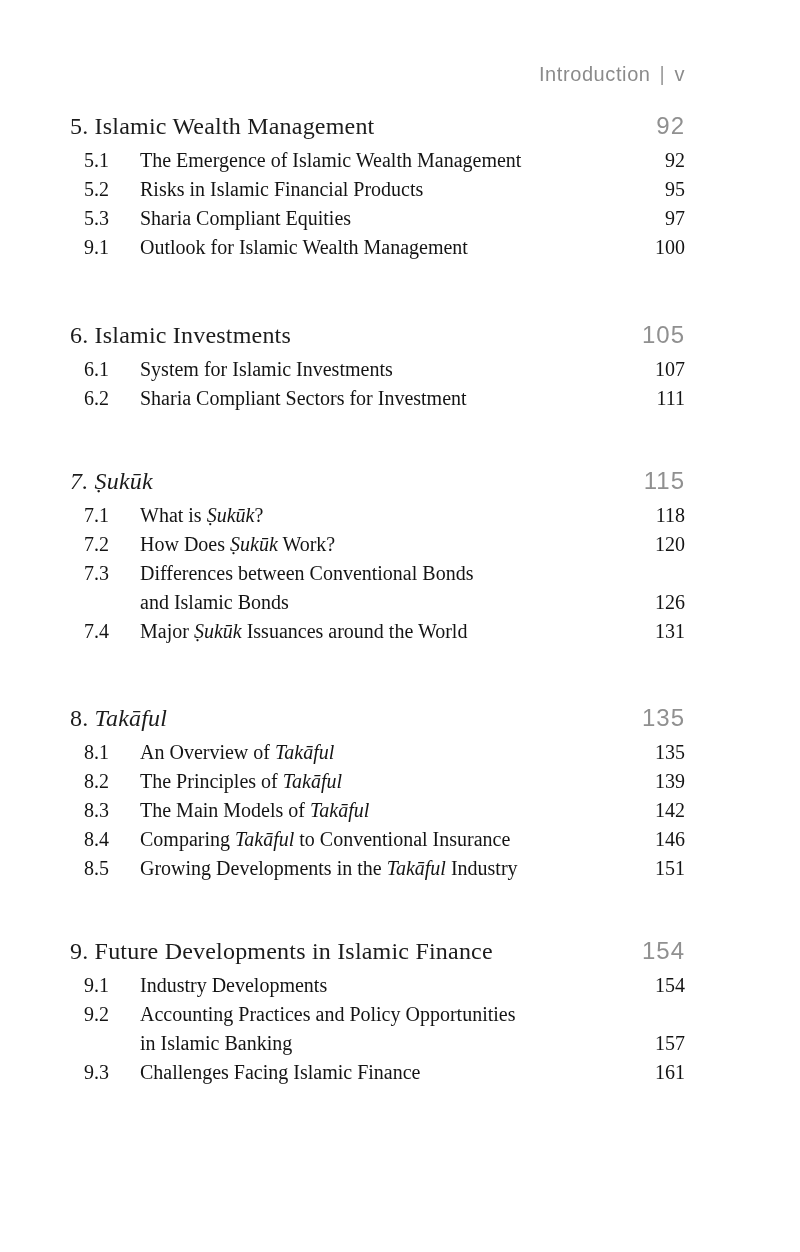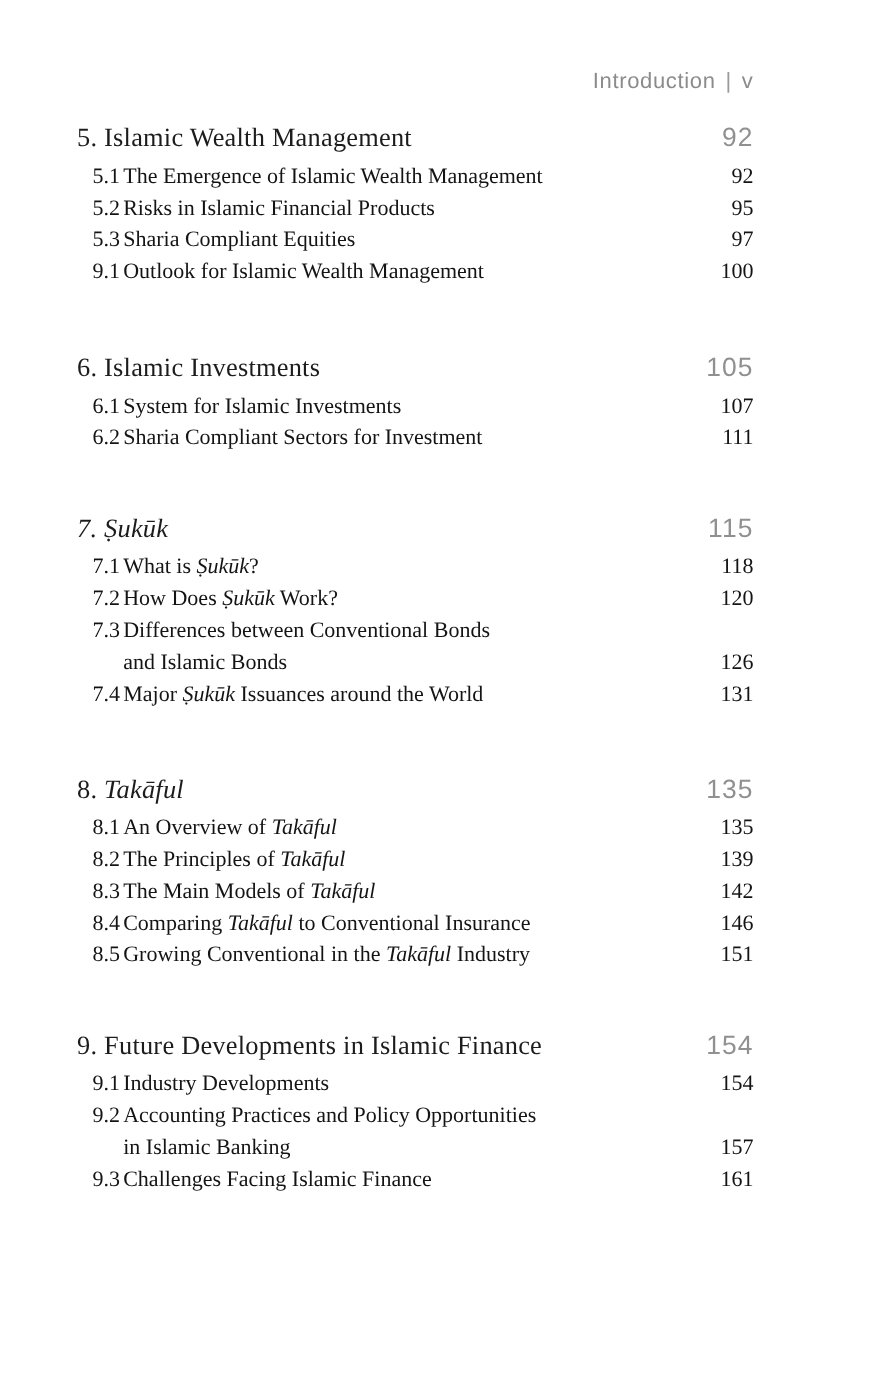--- a/index.html
+++ b/index.html
@@ -54,20 +54,21 @@
     letter-spacing: 1px;
     text-align: right;
   }
   
   .items { margin-left: 14px; } 
   .item-line {
     display: flex;
     align-items: baseline;
     line-height: 29px;
     font-size: 20px;
+    gap: 28px;
   }
   .item-num { flex: none; width: 28px; white-space: nowrap; }
   .item-text { flex: 1; white-space: nowrap; }
   .item-page { flex: none; min-width: 44px; text-align: right; }
   .it { font-style: italic; }
 </style>
 </head>
 <body>
 
 <div class="page">
@@ -175,21 +176,21 @@
             <span class="item-text"><span>The Main Models of </span><span class="it">Takāful</span></span>
             <span class="item-page">142</span>
           </div>
           <div class="item-line">
             <span class="item-num">8.4</span>
             <span class="item-text"><span>Comparing </span><span class="it">Takāful</span><span> to Conventional Insurance</span></span>
             <span class="item-page">146</span>
           </div>
           <div class="item-line">
             <span class="item-num">8.5</span>
-            <span class="item-text"><span>Growing Conventional in the </span><span class="it">Takāful</span><span> Industry</span></span>
+            <span class="item-text"><span>Growing Developments in the </span><span class="it">Takāful</span><span> Industry</span></span>
             <span class="item-page">151</span>
           </div>
         </div>
       </section>
       <section class="chapter">
         <div class="ch-row">
           <span class="ch-title"><span>9. </span><span>Future Developments in Islamic Finance</span></span>
           <span class="ch-page">154</span>
         </div>
         <div class="items">

